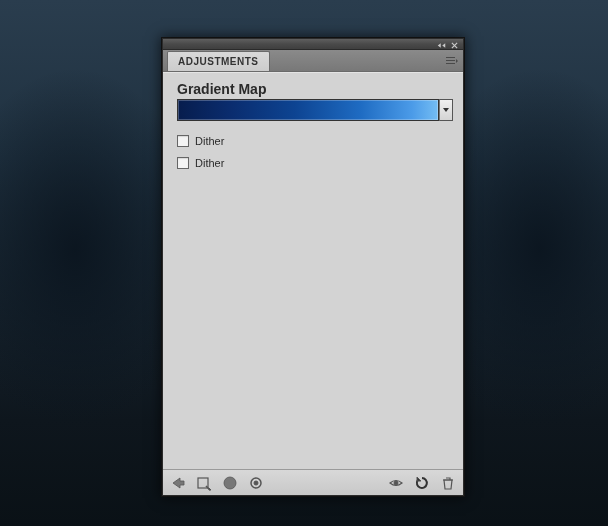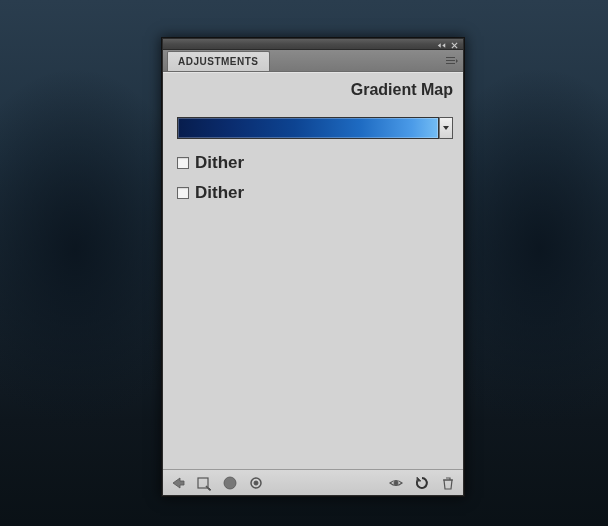--- a/index.html
+++ b/index.html
@@ -69,25 +69,24 @@
   .tab-menu svg { width: 12px; height: 10px; fill: #4a4a4a; }
 
   .content {
     flex: 1;
     background: #d3d3d3;
     border-top: 1px solid #e4e4e4;
     padding: 8px 10px 0 14px;
     position: relative;
   }
   .heading {
-    font-size: 16px;
+    font-size: 14px;
     font-weight: bold;
     color: #2a2a2a;
-    margin-bottom: 18px;
-    text-align: right;
+    margin-bottom: 2px;
   }
 
   .gradient-row {
     display: flex;
     align-items: stretch;
     height: 22px;
     margin-bottom: 14px;
   }
   .gradient-swatch {
     flex: 1;
@@ -102,23 +101,22 @@
     background: linear-gradient(to bottom, #f0f0f0, #d4d4d4);
     display: flex; align-items: center; justify-content: center;
   }
   .gradient-dd svg { width: 6px; height: 4px; fill: #333; }
 
   .chk-row {
     display: flex;
     align-items: center;
     gap: 6px;
     margin-bottom: 10px;
-    font-size: 17px;
+    font-size: 11px;
     color: #2a2a2a;
-    font-weight: bold;
   }
   .chk {
     width: 12px; height: 12px;
     border: 1px solid #666;
     background: #f4f4f4;
     box-shadow: inset 0 1px 1px rgba(0,0,0,0.12);
   }
 
   .footer {
     height: 26px;

